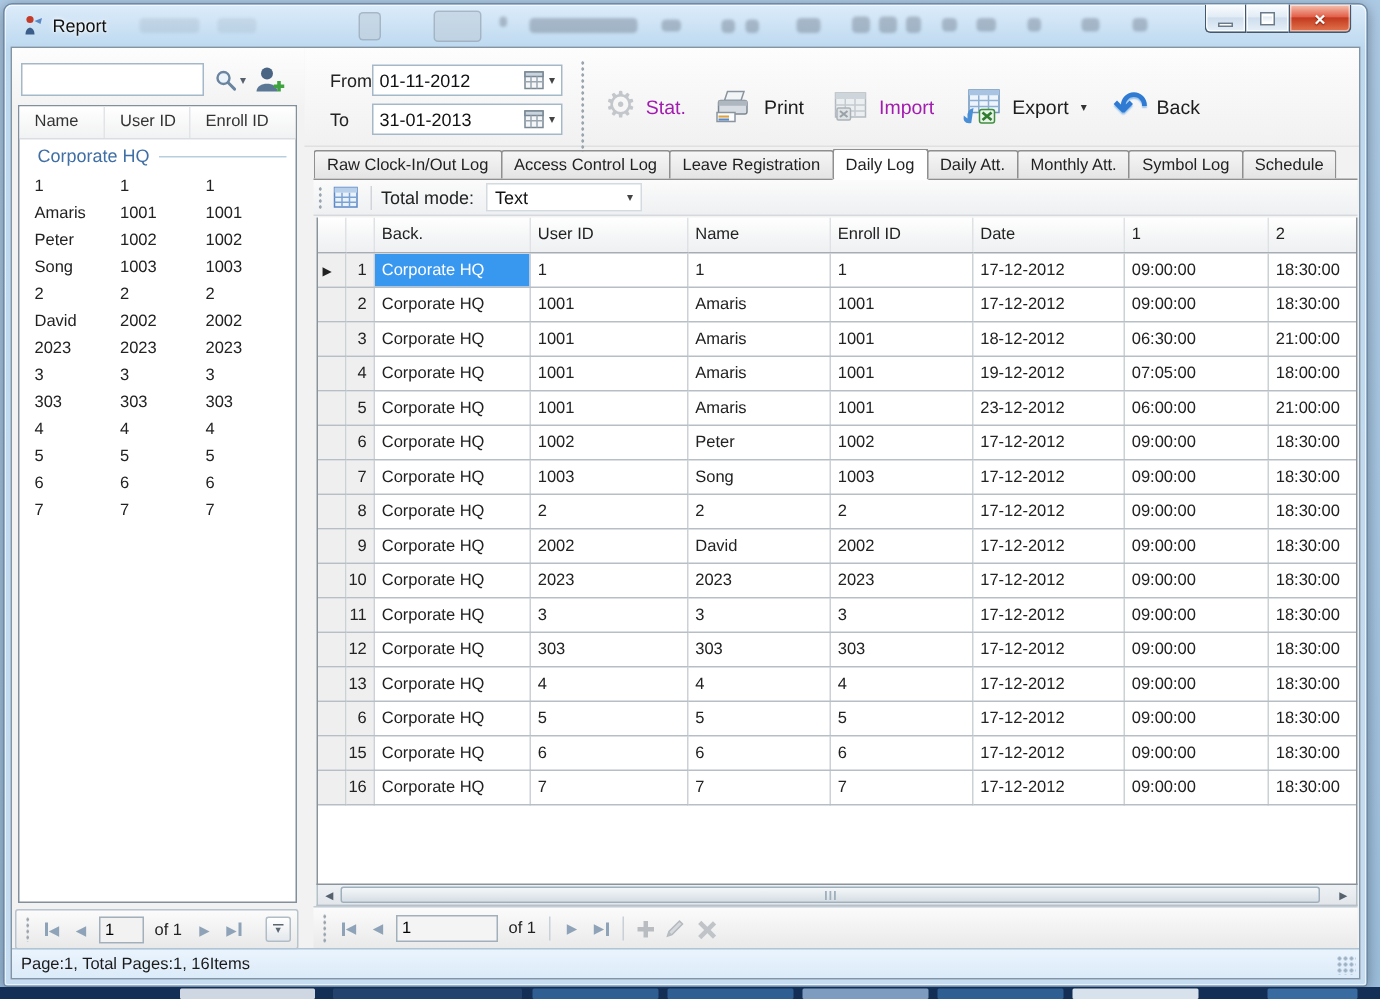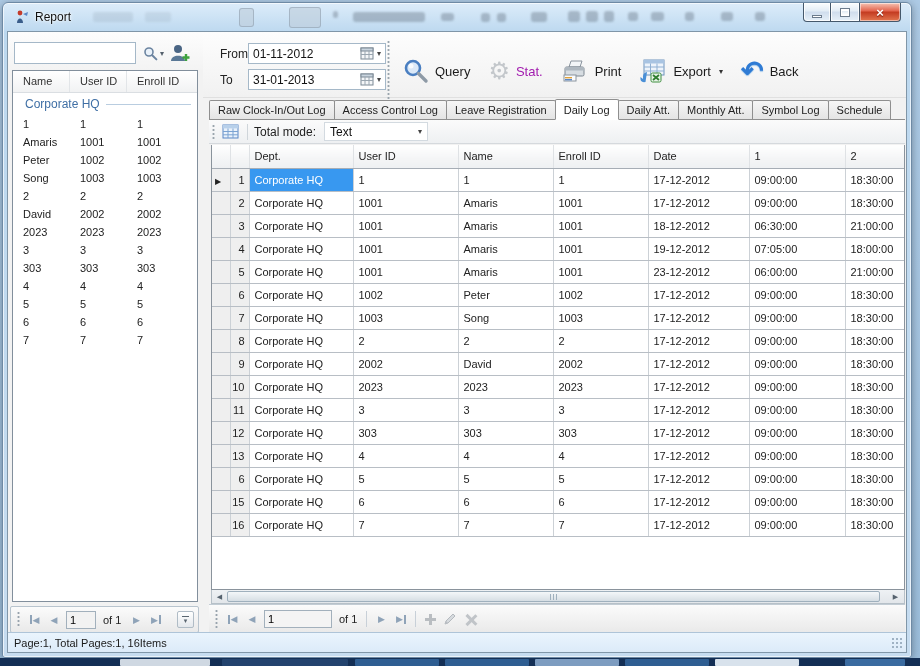--- a/index.html
+++ b/index.html
@@ -91,21 +91,21 @@
   .icon-plus::before,.icon-plus::after { content:""; position:absolute; background:#b9bdc1; }
   .icon-plus::before { left:5px; top:1px; width:3px; height:11px; }
   .icon-plus::after { left:1px; top:5px; width:11px; height:3px; }
   .icon-x { position:relative; width:13px; height:13px; }
   .icon-x::before,.icon-x::after { content:""; position:absolute; left:6px; top:0; width:2.5px; height:14px; background:#c0c4c8; }
   .icon-x::before { transform:rotate(45deg); } .icon-x::after { transform:rotate(-45deg); }
 
   
   .f-label { position:absolute; color:#222; font-size:12px; }
   .from-label { left:212px; top:15px; } .to-label { left:212px; top:41px; }
-  .datebox { position:absolute; left:240px; width:138px; height:21px; background:#fff;
+  .datebox { position:absolute; left:240px; width:127px; height:21px; background:#fff;
     border:1px solid #a5b8c8; display:flex; align-items:center; padding:0 4px; }
   .from-box { top:11px; } .to-box { top:37px; }
   .datebox .val { flex:1; font-size:12px; color:#111; }
   .cal-icon { width:14px; height:13px; margin-right:3px; }
   .datebox .car { font-size:8px; color:#444; }
 
   
   .tb-grip { position:absolute; left:379px; top:8px; bottom:auto; height:76px; width:3px;
     background-image:radial-gradient(circle,#9aa5ad 1px,transparent 1.2px); background-size:3px 4px; }
   .toolbar { position:absolute; left:386px; top:10px; height:58px; display:flex; align-items:center; }
@@ -364,42 +364,44 @@
       <svg class="cal-icon" viewBox="0 0 14 13">
         <rect x="1" y="1" width="12" height="11" fill="#f4f6f8" stroke="#7a8894"></rect>
         <rect x="1" y="1" width="12" height="3" fill="#c9d4de" stroke="#7a8894"></rect>
         <path d="M5 4 v8 M9 4 v8 M1 7.5 h12" stroke="#9aa6b0" stroke-width="1"></path>
       </svg>
       <span class="car">▾</span>
     </div>
 
     <div class="tb-grip"></div>
     <div class="toolbar">
-      <div class="tbtn">
-        <svg width="26" height="26" viewBox="0 0 26 26">
-          <circle cx="10" cy="10" r="7" fill="#dbe9f8" stroke="#4a7fc1" stroke-width="2.6"></circle>
-          <circle cx="8" cy="8" r="2.5" fill="#ffffff" opacity=".8"></circle>
-          <line x1="15.5" y1="15.5" x2="23" y2="23" stroke="#8e9aa6" stroke-width="3.4" stroke-linecap="round"></line>
-        </svg>
-        <span class="lbl">Query</span>
-      </div>
       <div class="tbtn disabled">
         <span class="gear-glyph">⚙</span>
         <span class="lbl">Stat.</span>
       </div>
       <div class="tbtn">
         <svg width="28" height="26" viewBox="0 0 28 26">
           <path d="M8 9 L10 3 h11 l-2 6 Z" fill="#f2f5f7" stroke="#8a949e"></path>
           <rect x="4" y="9" width="19" height="9" rx="1.5" fill="#d7dde2" stroke="#7d8791"></rect>
           <rect x="4" y="9" width="19" height="3.5" fill="#aeb7bf"></rect>
           <rect x="3" y="17" width="12" height="6" fill="#fbfcfd" stroke="#8a949e"></rect>
           <rect x="4" y="19" width="7" height="1.4" fill="#e0a23c"></rect>
           <rect x="4" y="21" width="7" height="1.4" fill="#5b87c5"></rect>
         </svg>
         <span class="lbl">Print</span>
+      </div>
+      <div class="tbtn disabled">
+        <svg width="26" height="24" viewBox="0 0 26 24">
+          <rect x="3" y="3" width="20" height="16" fill="#eceff1" stroke="#b2bac0"></rect>
+          <rect x="3" y="3" width="20" height="4" fill="#cfd6db"></rect>
+          <path d="M9.5 7 v12 M16 7 v12 M3 11 h20 M3 15 h20" stroke="#c3cad0"></path>
+          <rect x="4" y="13" width="9" height="8" rx="1" fill="#dfe3e6" stroke="#aab2b8"></rect>
+          <path d="M6 15 l5 4 M11 15 l-5 4" stroke="#9aa2a8" stroke-width="1.4"></path>
+        </svg>
+        <span class="lbl">Import</span>
       </div>
       <div class="tbtn">
         <svg width="28" height="26" viewBox="0 0 28 26">
           <rect x="5" y="2" width="20" height="15" fill="#eef4fb" stroke="#6f94bd"></rect>
           <rect x="5" y="2" width="20" height="3.5" fill="#a9c4e2"></rect>
           <path d="M11.5 5.5 v11.5 M18 5.5 v11.5 M5 9 h20 M5 13 h20" stroke="#8fafd2"></path>
           <path d="M8 14 q-5 1 -4 7 l-2.5 -2 q-1 6 5 5 Z" fill="#4a8fd6"></path>
           <rect x="12" y="15" width="10" height="9" rx="1.5" fill="#e9f3e9" stroke="#3f8f3f"></rect>
           <path d="M14 17 l6 5 M20 17 l-6 5" stroke="#2f7d2f" stroke-width="1.8"></path>
         </svg>
@@ -450,21 +452,21 @@
           <col class="w-name">
             <col class="w-eid">
             <col class="w-date">
             <col class="w-1">
             <col class="w-2">
         </colgroup>
         <thead>
           <tr>
             <th></th>
             <th></th>
-            <th>Dept.</th>
+            <th>Back.</th>
             <th>User ID</th>
             <th>Name</th>
             <th>Enroll ID</th>
             <th>Date</th>
             <th>1</th>
             <th>2</th>
           </tr>
         </thead>
         <tbody>
             <tr>

